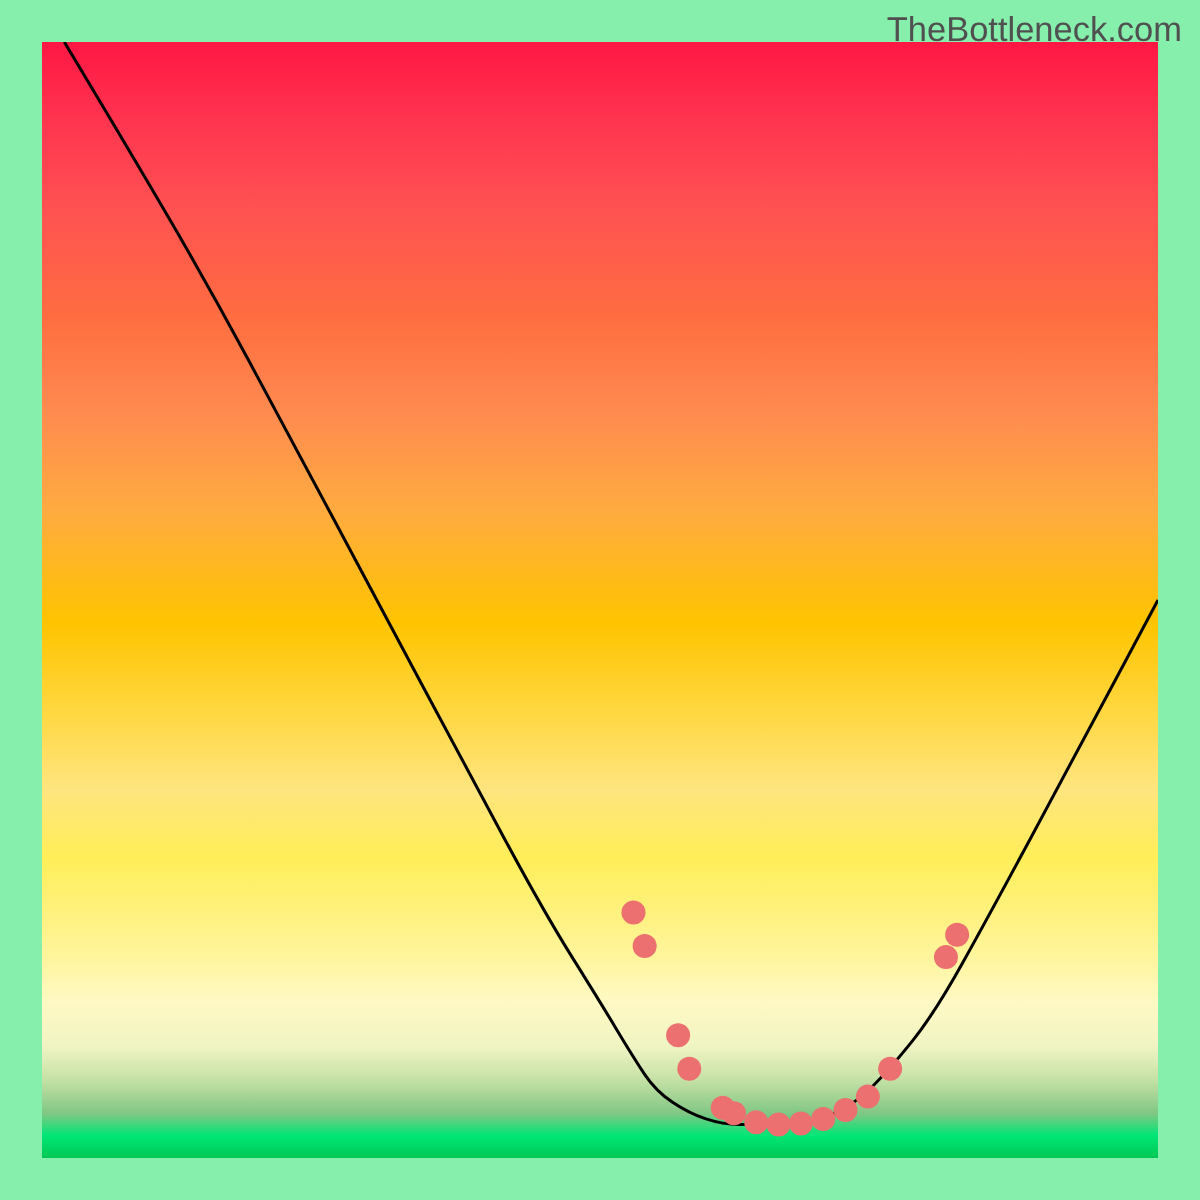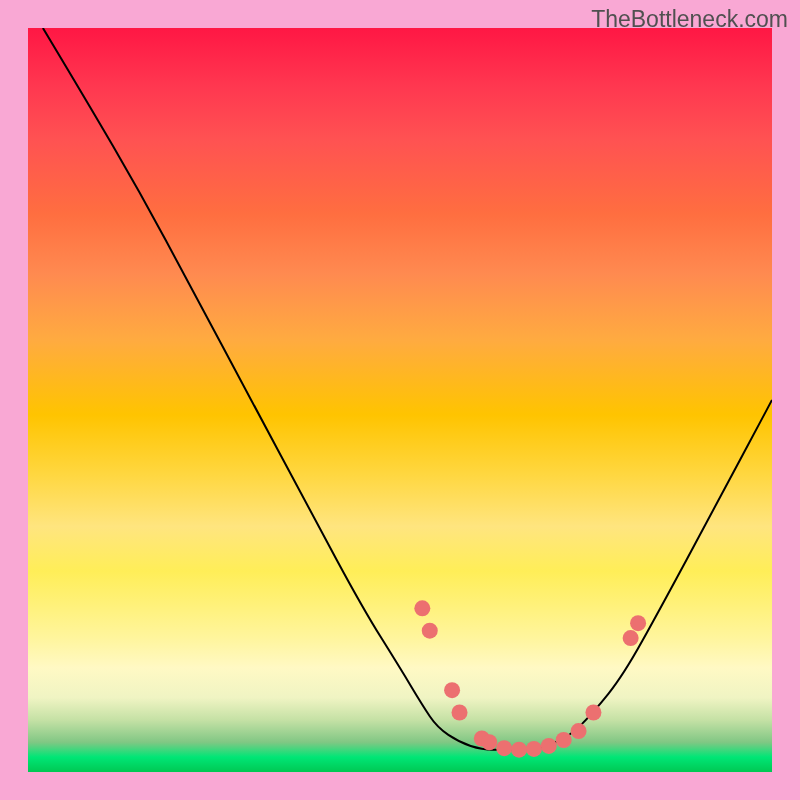--- a/index.html
+++ b/index.html
@@ -2,21 +2,21 @@
 <html><head>
 <meta charset="utf-8">
 <style>
   * { margin: 0; padding: 0; box-sizing: border-box; }
   html, body { width: 800px; height: 800px; overflow: hidden; background: #000; }
   
   .container {
     width: 800px;
     height: 800px;
     position: relative;
-    background: #f9a8d4;
+    background: #86efac;
   }
   
   .watermark {
     position: absolute;
     top: 6px;
     right: 12px;
     color: #505050;
     font-family: Arial, sans-serif;
     font-size: 23px;
     font-weight: normal;

